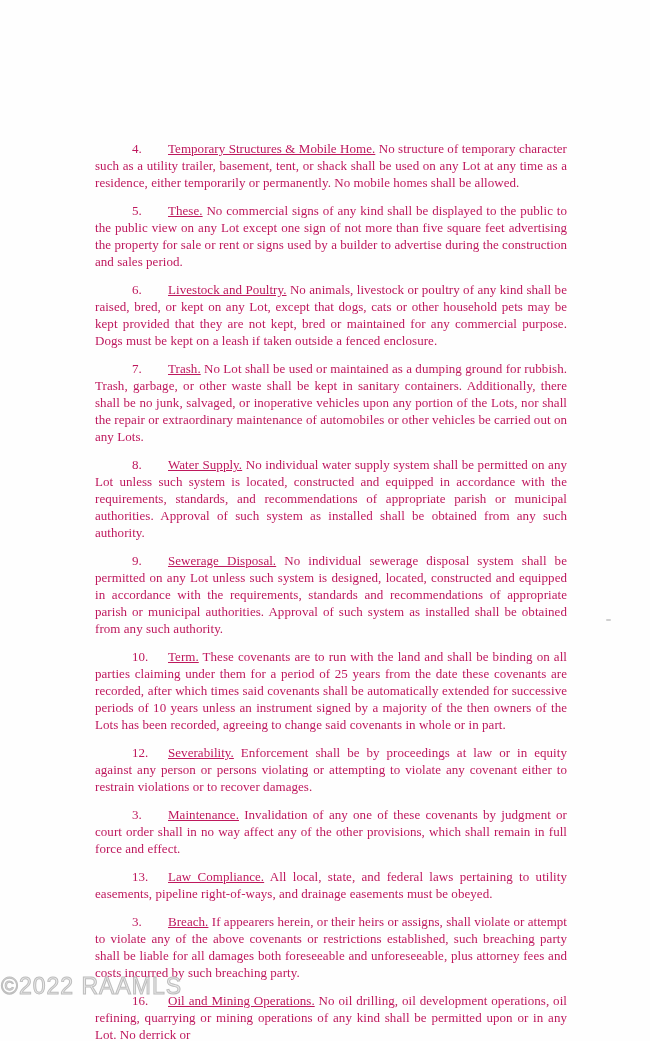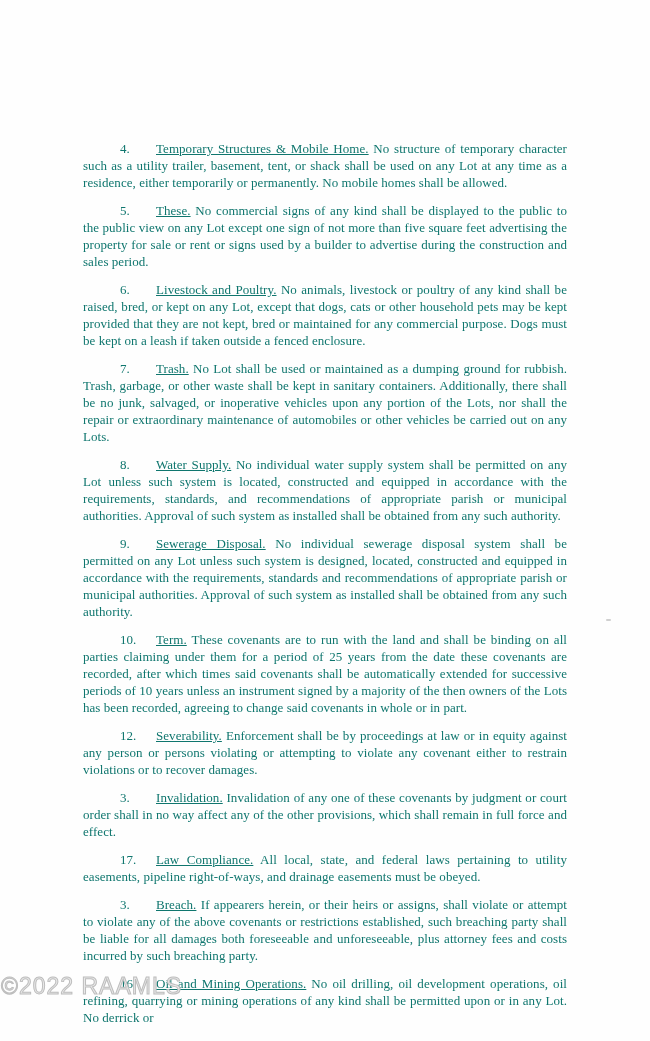--- a/index.html
+++ b/index.html
@@ -15,26 +15,26 @@
     overflow: hidden;
     font-family: "Liberation Serif", serif;
   }
   .content {
     position: absolute;
     top: 140px;
     left: 83px;
     width: 484px;
   }
   p.covenant {
-    margin: 0 0 11px 0;
+    margin: 0 0 11px 12px;
     text-align: justify;
     text-indent: 37px;
     font-size: 13px;
     line-height: 17px;
-    color: #0f766e;
+    color: #be185d;
     letter-spacing: 0.05px;
   }
   .pnum {
     display: inline-block;
     width: 36px;
     text-indent: 0;
   }
   .pheading {
     text-decoration: underline;
   }
@@ -76,23 +76,23 @@
   <p class="covenant"><span class="pnum">7.</span><span class="pheading">Trash.</span><span> No Lot shall be used or maintained as a dumping ground for rubbish. Trash, garbage, or other waste shall be kept in sanitary containers. Additionally, there shall be no junk, salvaged, or inoperative vehicles upon any portion of the Lots, nor shall the repair or extraordinary maintenance of automobiles or other vehicles be carried out on any Lots.</span></p>
 
   <p class="covenant"><span class="pnum">8.</span><span class="pheading">Water Supply.</span><span> No individual water supply system shall be permitted on any Lot unless such system is located, constructed and equipped in accordance with the requirements, standards, and recommendations of appropriate parish or municipal authorities. Approval of such system as installed shall be obtained from any such authority.</span></p>
 
   <p class="covenant"><span class="pnum">9.</span><span class="pheading">Sewerage Disposal.</span><span> No individual sewerage disposal system shall be permitted on any Lot unless such system is designed, located, constructed and equipped in accordance with the requirements, standards and recommendations of appropriate parish or municipal authorities. Approval of such system as installed shall be obtained from any such authority.</span></p>
 
   <p class="covenant"><span class="pnum">10.</span><span class="pheading">Term.</span><span> These covenants are to run with the land and shall be binding on all parties claiming under them for a period of 25 years from the date these covenants are recorded, after which times said covenants shall be automatically extended for successive periods of 10 years unless an instrument signed by a majority of the then owners of the Lots has been recorded, agreeing to change said covenants in whole or in part.</span></p>
 
   <p class="covenant"><span class="pnum">12.</span><span class="pheading">Severability.</span><span> Enforcement shall be by proceedings at law or in equity against any person or persons violating or attempting to violate any covenant either to restrain violations or to recover damages.</span></p>
 
-  <p class="covenant"><span class="pnum">3.</span><span class="pheading">Invalidation.</span><span> Invalidation of any one of these covenants by judgment or court order shall in no way affect any of the other provisions, which shall remain in full force and effect.</span></p>
+  <p class="covenant"><span class="pnum">3.</span><span class="pheading">Maintenance.</span><span> Invalidation of any one of these covenants by judgment or court order shall in no way affect any of the other provisions, which shall remain in full force and effect.</span></p>
 
-  <p class="covenant"><span class="pnum">17.</span><span class="pheading">Law Compliance.</span><span> All local, state, and federal laws pertaining to utility easements, pipeline right-of-ways, and drainage easements must be obeyed.</span></p>
+  <p class="covenant"><span class="pnum">13.</span><span class="pheading">Law Compliance.</span><span> All local, state, and federal laws pertaining to utility easements, pipeline right-of-ways, and drainage easements must be obeyed.</span></p>
 
 
   <p class="covenant"><span class="pnum">3.</span><span class="pheading">Breach.</span><span> If appearers herein, or their heirs or assigns, shall violate or attempt to violate any of the above covenants or restrictions established, such breaching party shall be liable for all damages both foreseeable and unforeseeable, plus attorney fees and costs incurred by such breaching party.</span></p>
 
   <p class="covenant"><span class="pnum">16.</span><span class="pheading">Oil and Mining Operations.</span><span> No oil drilling, oil development operations, oil refining, quarrying or mining operations of any kind shall be permitted upon or in any Lot. No derrick or</span></p>
 </div>
   <div class="speck"></div>
   <div class="watermark">©2022 RAAMLS</div>
 </div>
 

